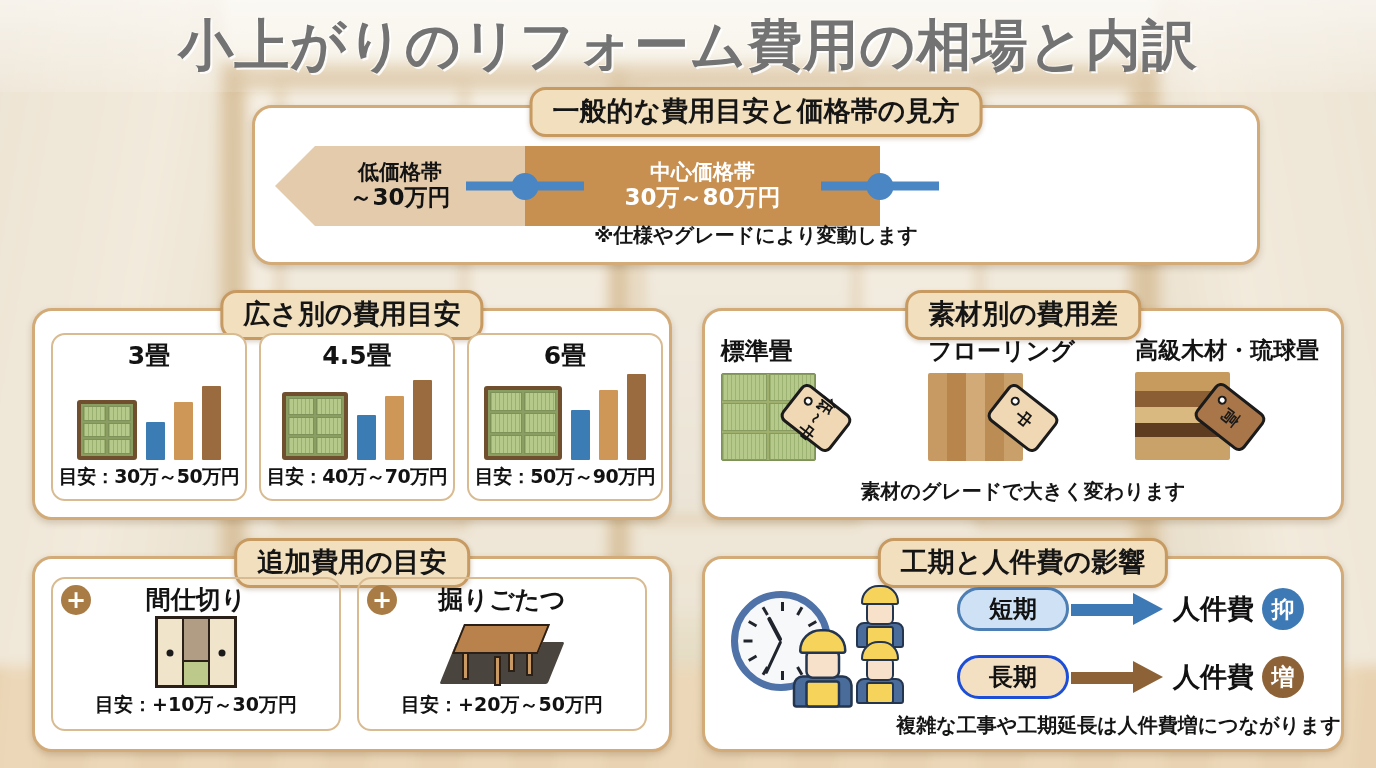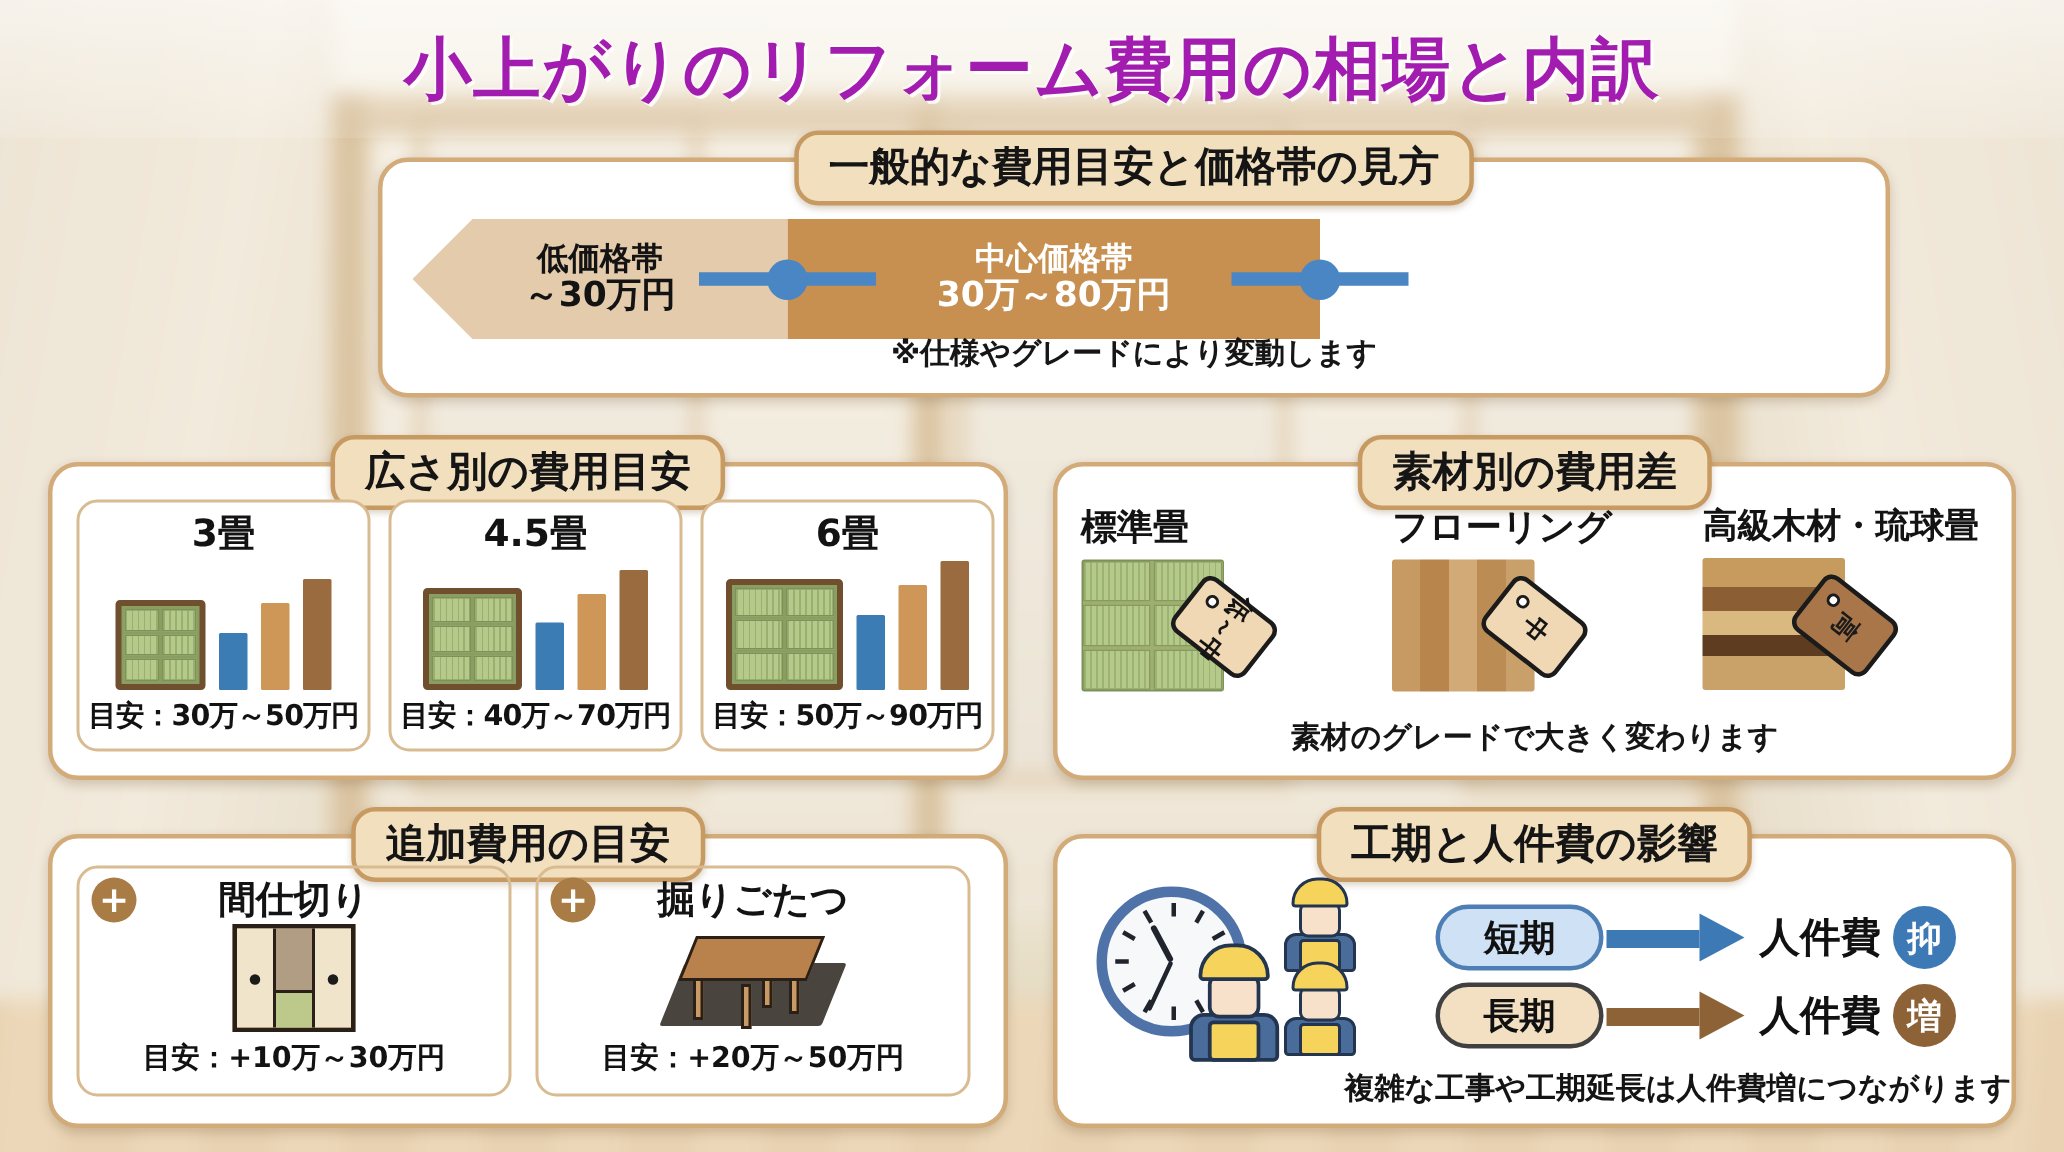--- a/index.html
+++ b/index.html
@@ -30,21 +30,21 @@
   #bg .tatami { position:absolute; left:250px; bottom:108px; width:880px; height:60px;
       background:linear-gradient(180deg,#e6dcc3,#ddd1b4); }
   #bg .blurwrap { position:absolute; inset:0; filter:blur(6px); transform:scale(1.06); }
   #bg .haze { position:absolute; inset:0; background:rgba(252,248,240,.24); }
 
   
   #title-band { position:absolute; left:0; top:0; width:1376px; height:92px;
       display:flex; align-items:center; justify-content:center; }
   #title-band .sheen { position:absolute; inset:0;
       background:linear-gradient(180deg,rgba(255,255,255,.55),rgba(255,255,255,.12)); }
-  #title-text { position:relative; font-size:45px; font-weight:bold; color:#a21caf;
+  #title-text { position:relative; font-size:55px; font-weight:bold; color:#737373;
       letter-spacing:1px; white-space:nowrap;
       text-shadow:2px 2px 0 rgba(255,255,255,.85), -1px -1px 0 rgba(255,255,255,.6); }
 
   
   .panel { position:absolute; background:#fff; border:3px solid #d2ab79;
       border-radius:20px; box-shadow:0 3px 7px rgba(90,60,25,.22); }
   .panel-badge { position:absolute; top:-21px; left:50%; transform:translateX(-50%);
       background:#f2dfbe; border:3px solid #c79a62; border-radius:16px;
       padding:3px 20px 5px; white-space:nowrap;
       font-size:27px; font-weight:bold; color:#151515;
@@ -173,25 +173,25 @@
       background:#f7e1cb; border:2px solid #23354f; border-radius:6px; }
   .worker .body { position:absolute; left:3px; top:37px; width:48px; height:26px;
       background:#4a6c9b; border:2px solid #23354f; border-radius:8px 8px 3px 3px; }
   .worker .vest { position:absolute; left:13px; top:41px; width:28px; height:22px;
       background:#f6d35a; border:2px solid #23354f; border-radius:3px; }
   .w-big { left:58px; top:44px; transform:scale(1.25); transform-origin:left top; }
   .w-s1  { left:122px; top:0; }
   .w-s2  { left:122px; top:56px; }
 
   .flow { position:absolute; left:252px; display:flex; align-items:center; gap:0; }
-  #flow1 { top:44px; } #flow2 { top:96px; }
+  #flow1 { top:28px; } #flow2 { top:96px; }
   .pill { width:112px; height:44px; border-radius:22px; display:flex; align-items:center;
       justify-content:center; font-size:24px; font-weight:bold; color:#111; }
   .pill.blue { background:#cfe2f5; border:3px solid #4d7fb4; }
-  .pill.tan  { background:#f3e0c3; border:3px solid #404040; }
+  .pill.tan  { background:#f3e0c3; border:3px solid #1d4ed8; }
   .arrow { position:relative; width:92px; height:17px; margin-left:2px; }
   .arrow .shaft { position:absolute; left:0; top:3px; width:62px; height:12px; }
   .arrow .head { position:absolute; right:0; top:-8px; width:0; height:0;
       border-top:16px solid transparent; border-bottom:16px solid transparent; }
   .arrow.blue .shaft { background:#3d79b5; }
   .arrow.blue .head  { border-left:30px solid #3d79b5; }
   .arrow.brn .shaft  { background:#8e6237; }
   .arrow.brn .head   { border-left:30px solid #8e6237; }
   .res { display:flex; align-items:center; gap:8px; margin-left:10px; }
   .res .t { font-size:27px; font-weight:bold; color:#111; }

